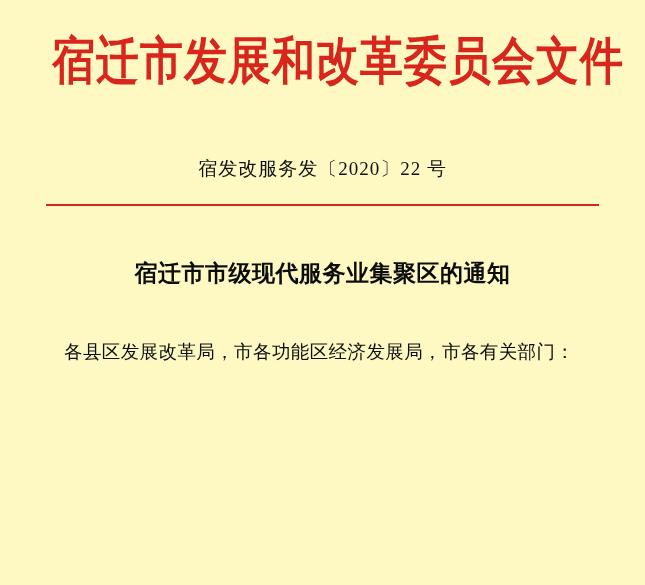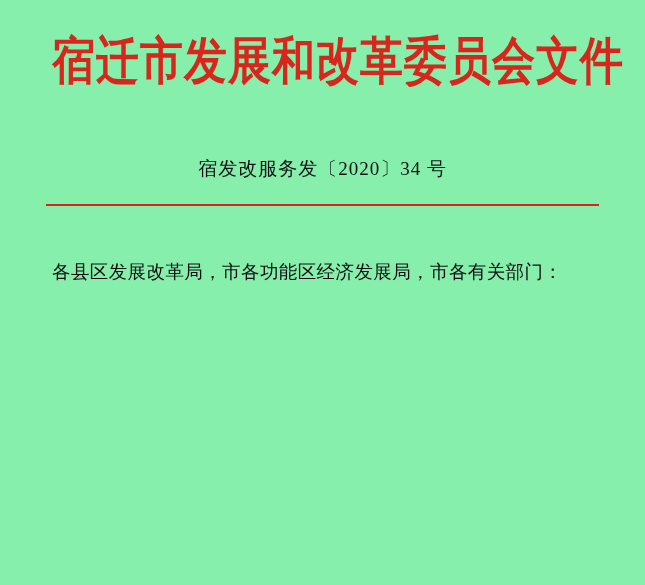--- a/index.html
+++ b/index.html
@@ -12,21 +12,21 @@
     background: #ffffff;
     font-family: "Liberation Serif", "DejaVu Serif", serif;
     overflow: hidden;
   }
   .page {
     position: relative;
     width: 645px;
     height: 585px;
     box-sizing: border-box;
     padding: 0 52px;
-    background: #86efac;
+    background: #fef9c3;
   }
   
   .masthead {
     text-align: center;
     padding-top: 30px;
   }
   .masthead-title {
     color: #d8261c;
     font-family: "DejaVu Serif", "Liberation Serif", serif;
     font-weight: bold;
@@ -72,39 +72,40 @@
   .body-text {
     margin-top: 40px;
     font-size: 18.5px;
     line-height: 1.95;
     color: #0c0c0c;
     text-align: justify;
     text-justify: inter-ideograph;
     letter-spacing: 0.4px;
   }
   .body-text p {
-    margin: 0;
+    margin: 12px;
   }
   .body-text p.indent {
     text-indent: 2em;
   }
 </style>
 </head>
 <body>
 
 <div class="page">
 
   <div class="masthead">
     <div class="masthead-title">宿迁市发展和改革委员会文件</div>
   </div>
 
-  <div class="doc-number">宿发改服务发〔2020〕34 号</div>
+  <div class="doc-number">宿发改服务发〔2020〕22 号</div>
 
   <div class="red-rule"></div>
 
   <div class="doc-title">
+    <span class="line">宿迁市市级现代服务业集聚区的通知</span>
   </div>
 
   <div class="body-text">
     <p>各县区发展改革局，市各功能区经济发展局，市各有关部门：</p>
   </div>
 
 </div>
 
 </body></html>

